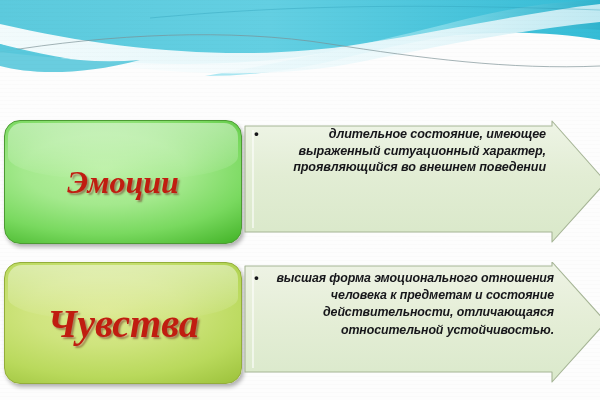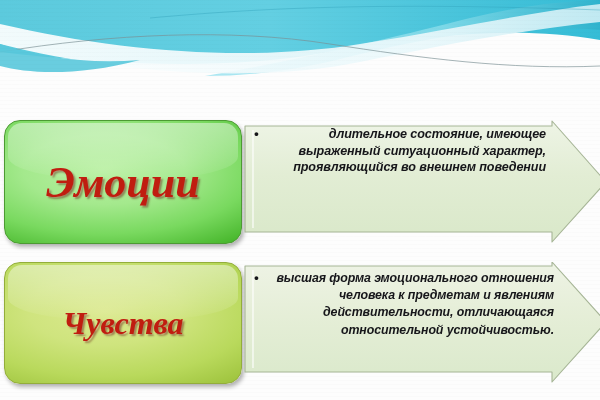--- a/index.html
+++ b/index.html
@@ -79,28 +79,28 @@
     border-radius: 14px 14px 40% 40%;
     background: linear-gradient(to bottom, rgba(255,255,255,0.45), rgba(255,255,255,0.02));
     pointer-events: none;
   }
   .label-text {
     position: relative;
     z-index: 2;
     font-family: "Liberation Serif", "DejaVu Serif", serif;
     font-style: italic;
     font-weight: bold;
-    font-size: 44px;
+    font-size: 32px;
     color: #c01d10;
     letter-spacing: 0px;
     text-shadow: 2px 2px 2px rgba(90,20,10,0.45),
                  1px 1px 0 rgba(255,210,190,0.35);
     white-space: nowrap;
   }
-  #label-feelings { font-size: 32px; }
+  #label-feelings { font-size: 40px; }
 
   
   .arrow {
     position: absolute;
     left: 244px;
     top: 2px;
     width: 364px;
     height: 124px;
   }
   .arrow svg { display: block; }
@@ -217,19 +217,19 @@
             <stop offset="45%" stop-color="#e5eed7"></stop>
             <stop offset="100%" stop-color="#dae9cb"></stop>
           </linearGradient>
         </defs>
         <path d="M1,4 L308,4 L308,0 L362,60 L308,120 L308,110 L1,110 Z" fill="url(#arrowFill2)" stroke="#a6b596" stroke-width="1.1" stroke-linejoin="round"></path>
         <line x1="9" y1="8" x2="9" y2="106" stroke="#ffffff" stroke-width="1.4" opacity="0.8"></line>
       </svg>
       <div class="arrow-text" id="arrow-text-feelings">
         <div class="bullet-row">
           <span class="bullet-dot">•</span>
-          <span class="bullet-body">высшая форма эмоционального отношения человека к предметам и явлениям действительности, отличающаяся относительной устойчивостью.</span>
+          <span class="bullet-body">высшая форма эмоционального отношения человека к предметам и состояние действительности, отличающаяся относительной устойчивостью.</span>
         </div>
       </div>
     </div>
   </div>
 
 </div>
 
 </body></html>

